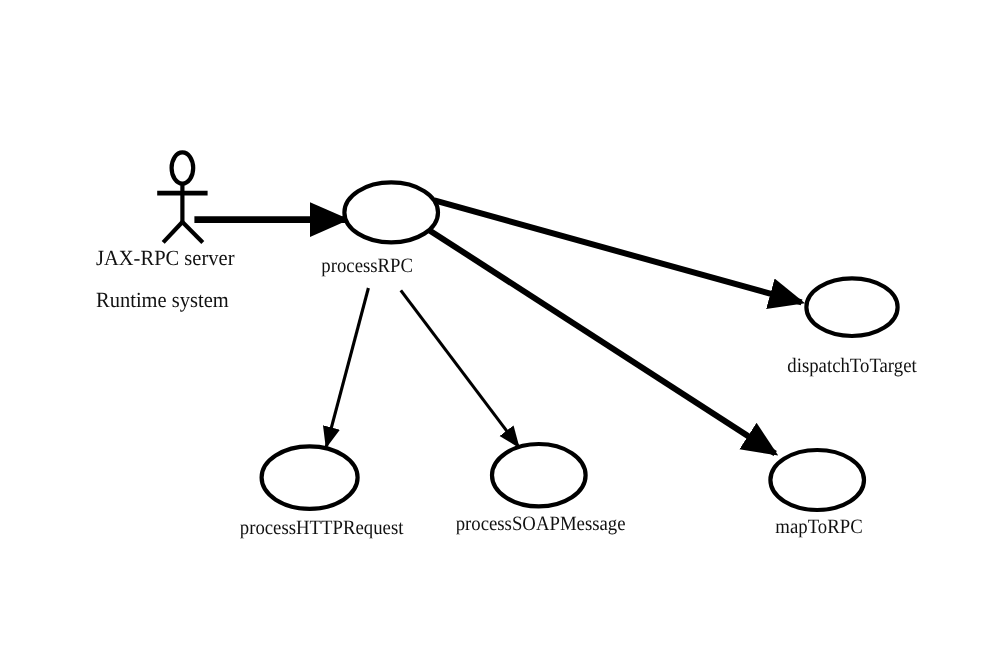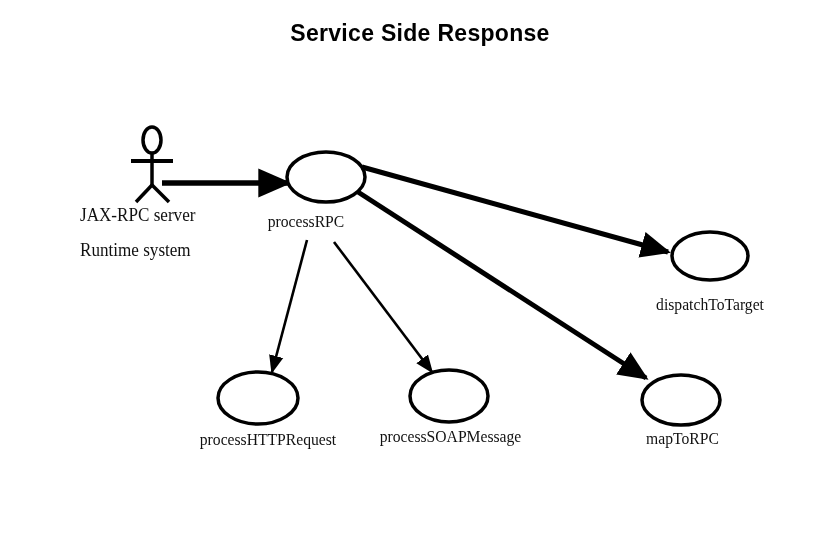--- a/index.html
+++ b/index.html
@@ -53,21 +53,20 @@
     white-space: nowrap;
     transform: scaleX(0.95);
     transform-origin: left center;
   }
 </style>
 </head>
 <body>
 
 <div id="canvas">
 
-  <div class="title">Service Side Response</div>
 
   <svg id="diagram-svg" viewBox="0 0 840 540">
 
     <defs>
       <marker id="arrowThick" viewBox="0 0 10 10" refX="9" refY="5" markerWidth="6" markerHeight="6" orient="auto-start-reverse">
         <path d="M 0 0.6 L 10 5 L 0 9.4 z" fill="#000000"></path>
       </marker>
       <marker id="arrowThin" viewBox="0 0 10 10" refX="9" refY="5" markerWidth="7" markerHeight="7" orient="auto-start-reverse">
         <path d="M 0 1 L 10 5 L 0 9 z" fill="#000000"></path>
       </marker>

